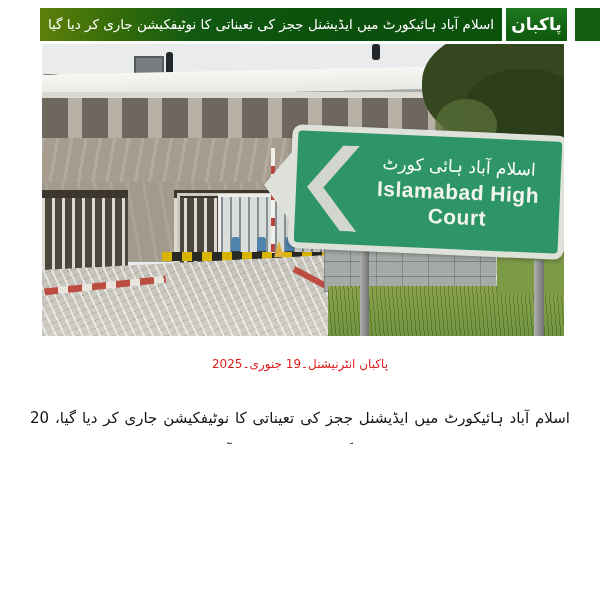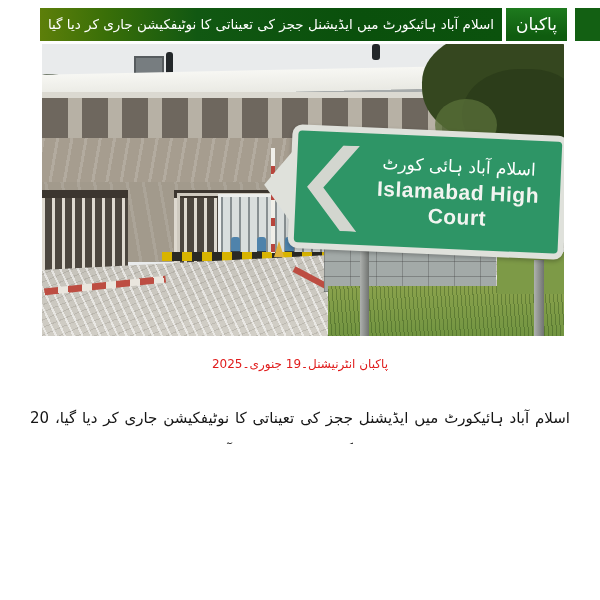--- a/index.html
+++ b/index.html
@@ -8,21 +8,21 @@
   .abs{position:absolute;}
 
   
   .headline-bar{left:40px;top:8px;width:462px;height:33px;
     background:linear-gradient(90deg,#5d7f0a 0%,#3a6f08 14%,#115812 34%,#0a500c 68%,#0b520d 100%);}
   .headline-text{width:100%;height:33px;line-height:33px;color:#ffffff;font-size:13.5px;
     text-align:center;white-space:nowrap;overflow:hidden;direction:rtl;}
   .brand-box{left:506px;top:8px;width:61px;height:33px;
     background:linear-gradient(180deg,#1e7a1e 0%,#0f5c0f 85%);}
   .brand-label{width:100%;height:33px;line-height:33px;text-align:center;color:#ffffff;
-    font-size:17px;font-weight:normal;direction:rtl;}
+    font-size:17px;font-weight:bold;direction:rtl;}
   .right-strip{left:575px;top:8px;width:25px;height:33px;background:#136013;}
 
   
   .photo{left:42px;top:44px;width:522px;height:292px;background:#e9ebec;overflow:hidden;}
   .tree-left{left:-12px;top:30px;width:48px;height:75px;background:#313f2b;
     border-radius:40% 60% 55% 45%;}
   .roof-structure{left:92px;top:12px;width:26px;height:20px;background:#777d80;border:2px solid #565b5e;}
   .guard-1{left:124px;top:8px;width:7px;height:22px;background:#23272a;border-radius:3px 3px 0 0;}
   .guard-2{left:330px;top:0px;width:8px;height:16px;background:#23272a;border-radius:3px;}
   .roof-slab{left:-15px;top:26px;width:490px;height:22px;

